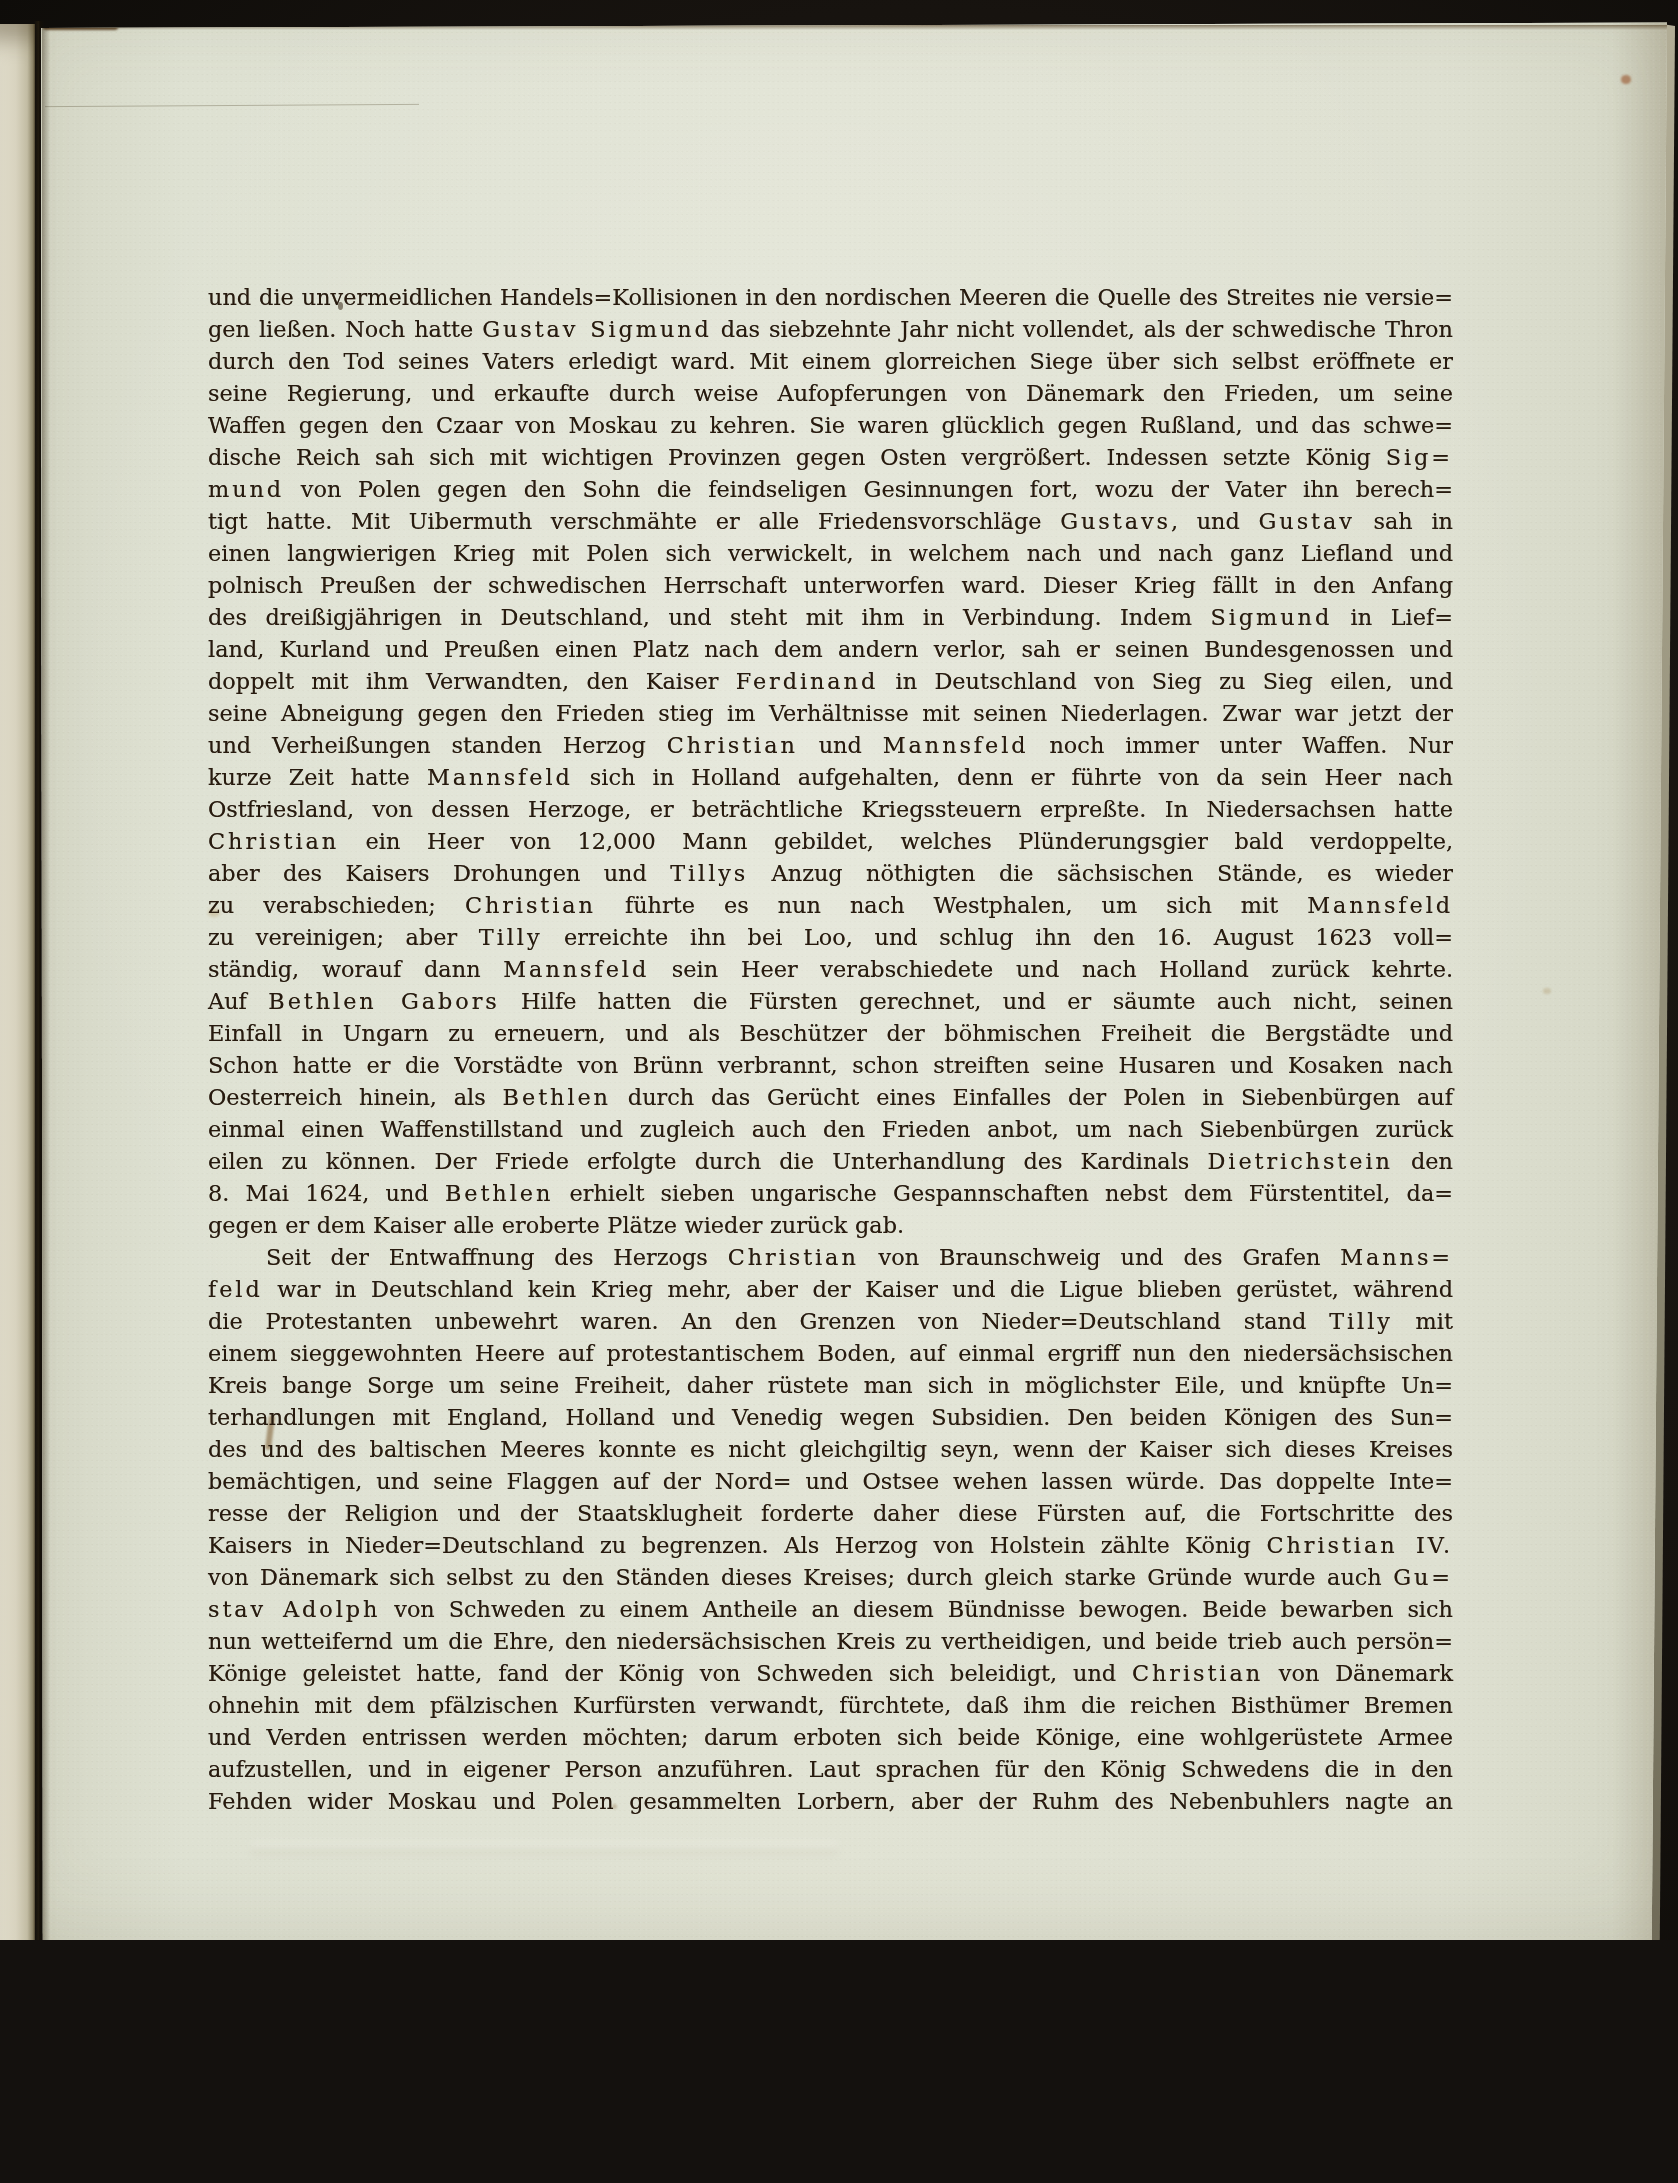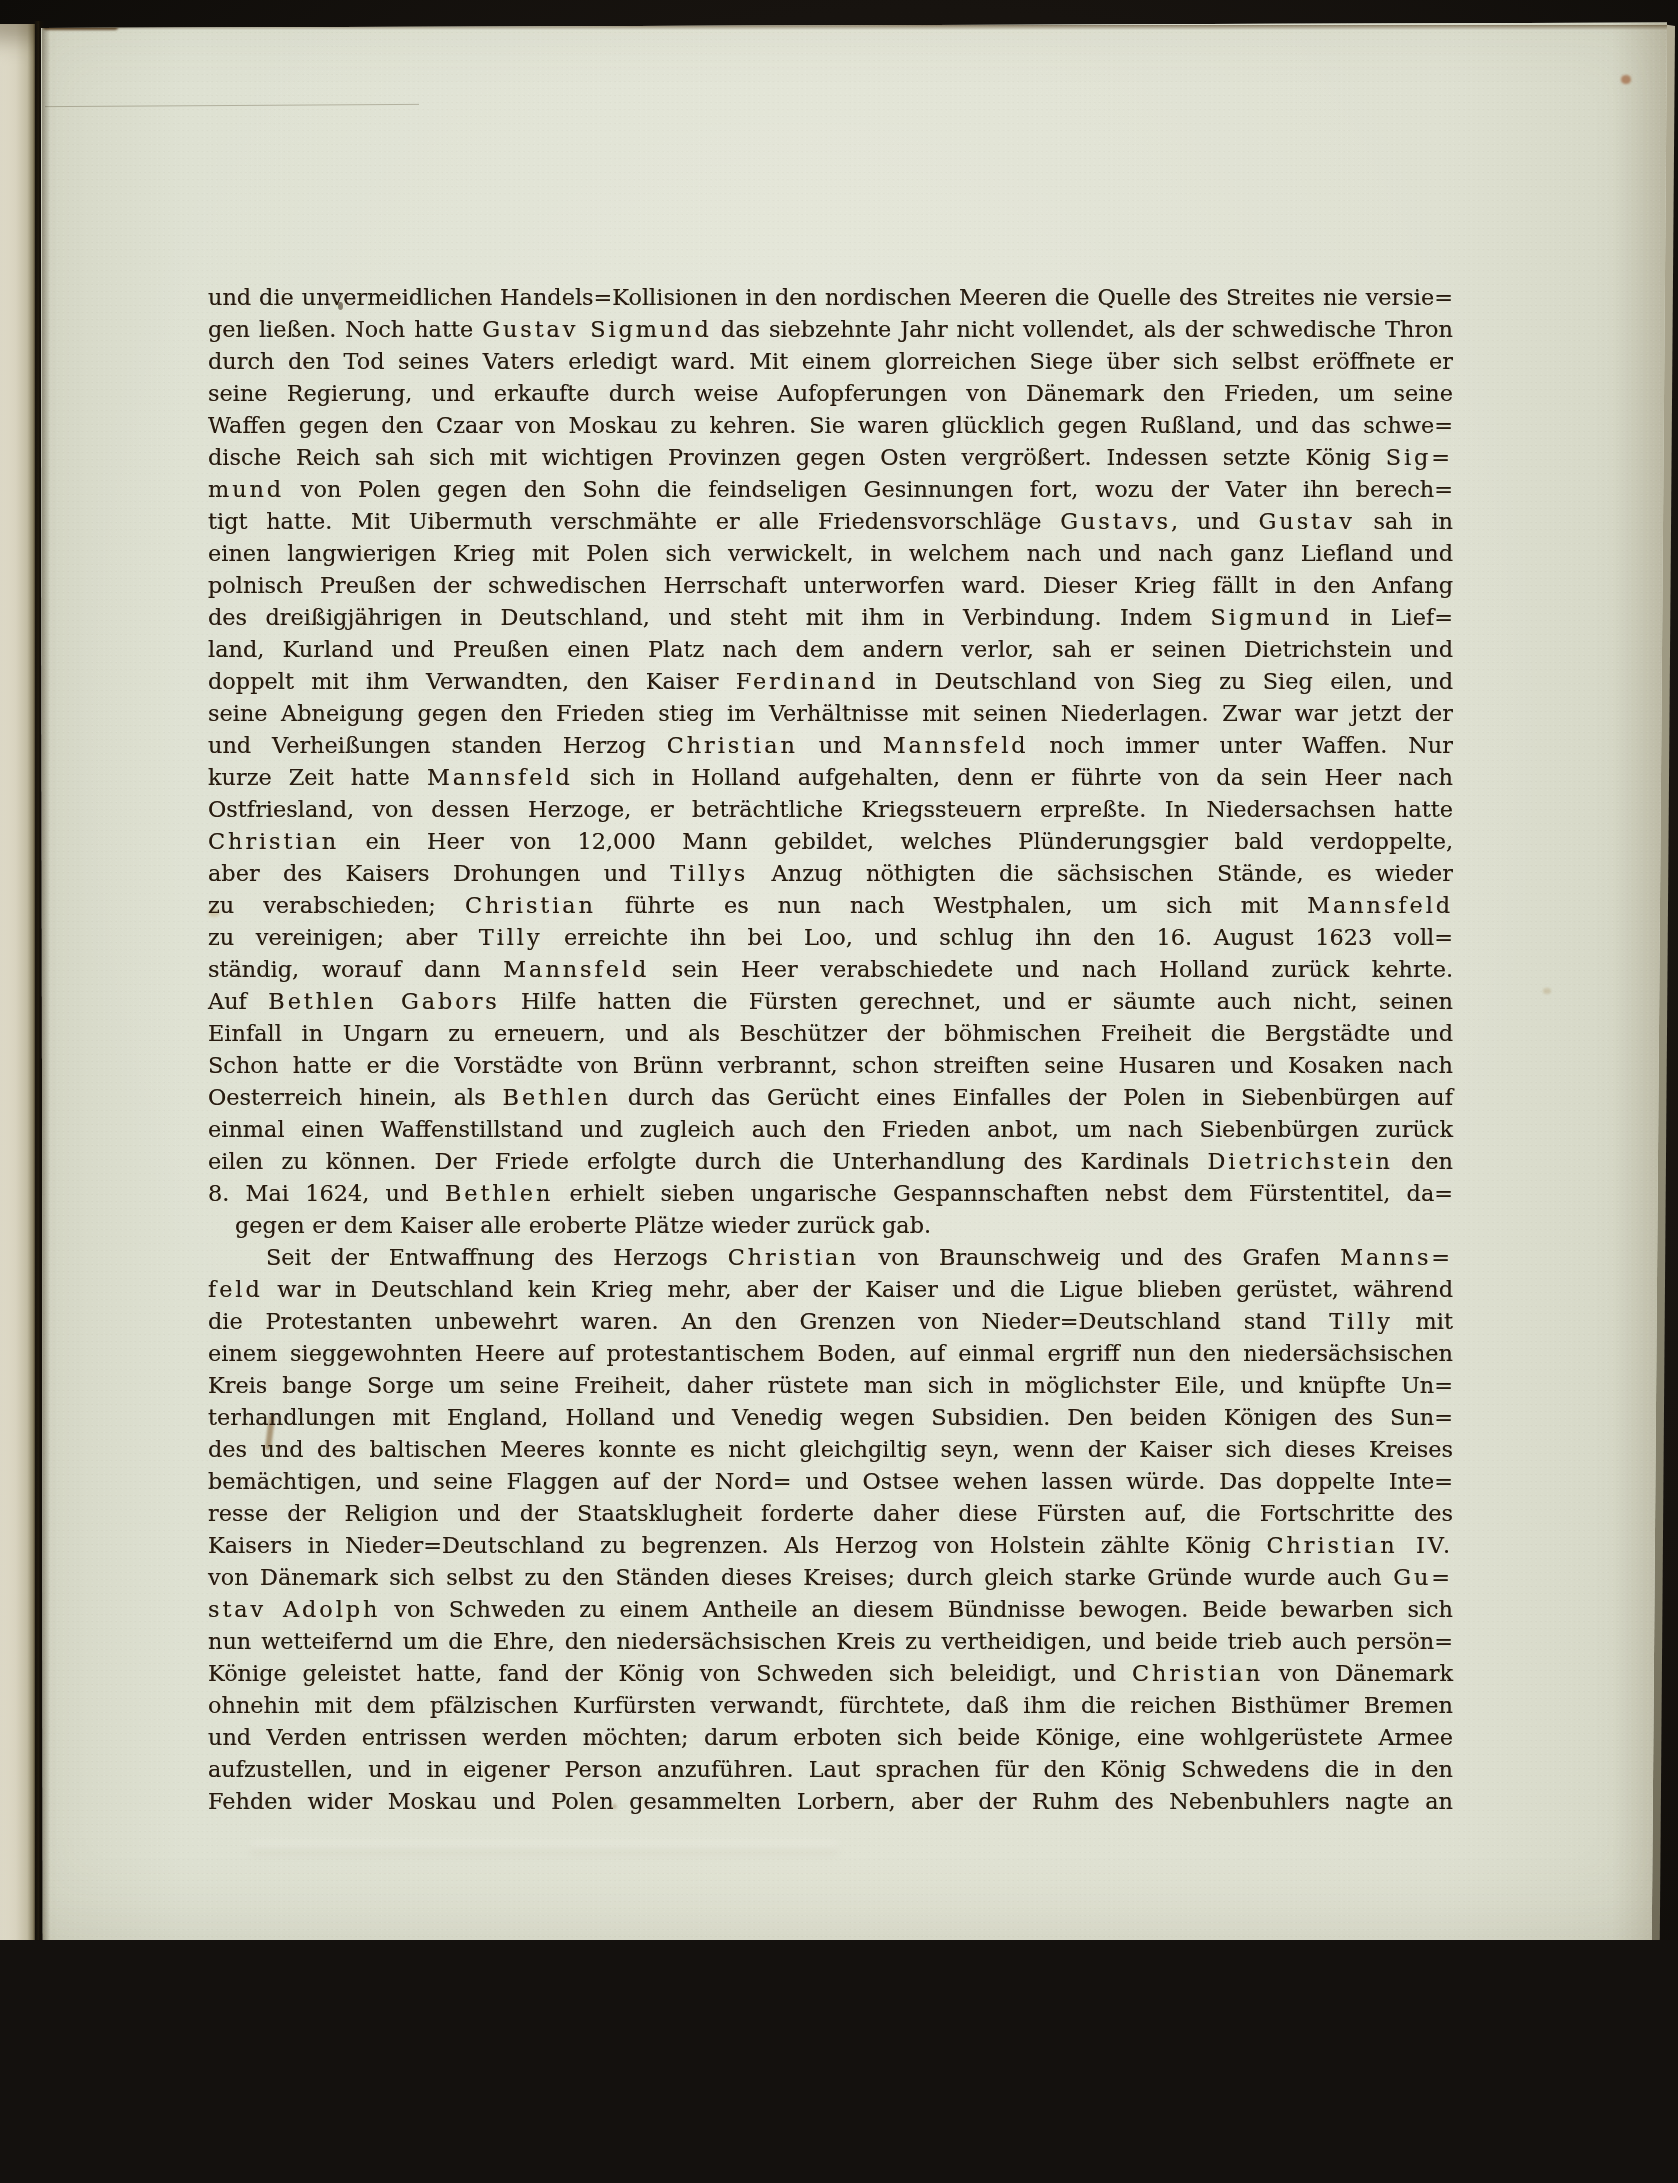--- a/index.html
+++ b/index.html
@@ -55,21 +55,21 @@
   .spot5{left:43px;top:21.4px;width:75px;height:8.5px;border-radius:3.2px;background:#4a3013;opacity:.8;filter:blur(1.1px);}
   .spot6{left:1543px;top:988px;width:7.5px;height:6.4px;background:#b09a6e;opacity:.35;filter:blur(1.1px);}
   .spot7{left:612px;top:1804px;width:5.3px;height:5.3px;background:#8a6b42;opacity:.35;filter:blur(1.1px);}
 
   
   .text-block{position:absolute;left:208px;top:281px;width:1245px;
          font-size:22.4px;line-height:32px;color:#271a0e;
          text-shadow:0 0 0.6px rgba(39,26,14,0.55);}
   .line{text-align:justify;text-align-last:justify;white-space:normal;
          hyphens:none;word-spacing:0.02em;}
-  .line.short{text-align-last:left;margin-left:27px;}
+  .line.short{text-align-last:left;}
   .line.indent{text-indent:58px;}
   .sperr{letter-spacing:0.13em;}
 </style>
 </head>
 <body>
 
 <div class="scene">
   <div class="adjacent-page"></div>
   <div class="gutter"></div>
   <div class="fore-edge-right"></div>
@@ -91,21 +91,21 @@
         <div class="line">gen ließen. Noch hatte <span class="sperr">Gustav Sigmund</span> das siebzehnte Jahr nicht vollendet, als der schwedische Thron</div>
         <div class="line">durch den Tod seines Vaters erledigt ward. Mit einem glorreichen Siege über sich selbst eröffnete er</div>
         <div class="line">seine Regierung, und erkaufte durch weise Aufopferungen von Dänemark den Frieden, um seine</div>
         <div class="line">Waffen gegen den Czaar von Moskau zu kehren. Sie waren glücklich gegen Rußland, und das schwe=</div>
         <div class="line">dische Reich sah sich mit wichtigen Provinzen gegen Osten vergrößert. Indessen setzte König <span class="sperr">Sig=</span></div>
         <div class="line"><span class="sperr">mund</span> von Polen gegen den Sohn die feindseligen Gesinnungen fort, wozu der Vater ihn berech=</div>
         <div class="line">tigt hatte. Mit Uibermuth verschmähte er alle Friedensvorschläge <span class="sperr">Gustavs</span>, und <span class="sperr">Gustav</span> sah in</div>
         <div class="line">einen langwierigen Krieg mit Polen sich verwickelt, in welchem nach und nach ganz Liefland und</div>
         <div class="line">polnisch Preußen der schwedischen Herrschaft unterworfen ward. Dieser Krieg fällt in den Anfang</div>
         <div class="line">des dreißigjährigen in Deutschland, und steht mit ihm in Verbindung. Indem <span class="sperr">Sigmund</span> in Lief=</div>
-        <div class="line">land, Kurland und Preußen einen Platz nach dem andern verlor, sah er seinen Dietrichstein und</div>
+        <div class="line">land, Kurland und Preußen einen Platz nach dem andern verlor, sah er seinen Bundesgenossen und</div>
         <div class="line">doppelt mit ihm Verwandten, den Kaiser <span class="sperr">Ferdinand</span> in Deutschland von Sieg zu Sieg eilen, und</div>
         <div class="line">seine Abneigung gegen den Frieden stieg im Verhältnisse mit seinen Niederlagen. Zwar war jetzt der</div>
         <div class="line">und Verheißungen standen Herzog <span class="sperr">Christian</span> und <span class="sperr">Mannsfeld</span> noch immer unter Waffen. Nur</div>
         <div class="line">kurze Zeit hatte <span class="sperr">Mannsfeld</span> sich in Holland aufgehalten, denn er führte von da sein Heer nach</div>
         <div class="line">Ostfriesland, von dessen Herzoge, er beträchtliche Kriegssteuern erpreßte. In Niedersachsen hatte</div>
         <div class="line"><span class="sperr">Christian</span> ein Heer von 12,000 Mann gebildet, welches Plünderungsgier bald verdoppelte,</div>
         <div class="line">aber des Kaisers Drohungen und <span class="sperr">Tillys</span> Anzug nöthigten die sächsischen Stände, es wieder</div>
         <div class="line">zu verabschieden; <span class="sperr">Christian</span> führte es nun nach Westphalen, um sich mit <span class="sperr">Mannsfeld</span></div>
         <div class="line">zu vereinigen; aber <span class="sperr">Tilly</span> erreichte ihn bei Loo, und schlug ihn den 16. August 1623 voll=</div>
         <div class="line">ständig, worauf dann <span class="sperr">Mannsfeld</span> sein Heer verabschiedete und nach Holland zurück kehrte.</div>

